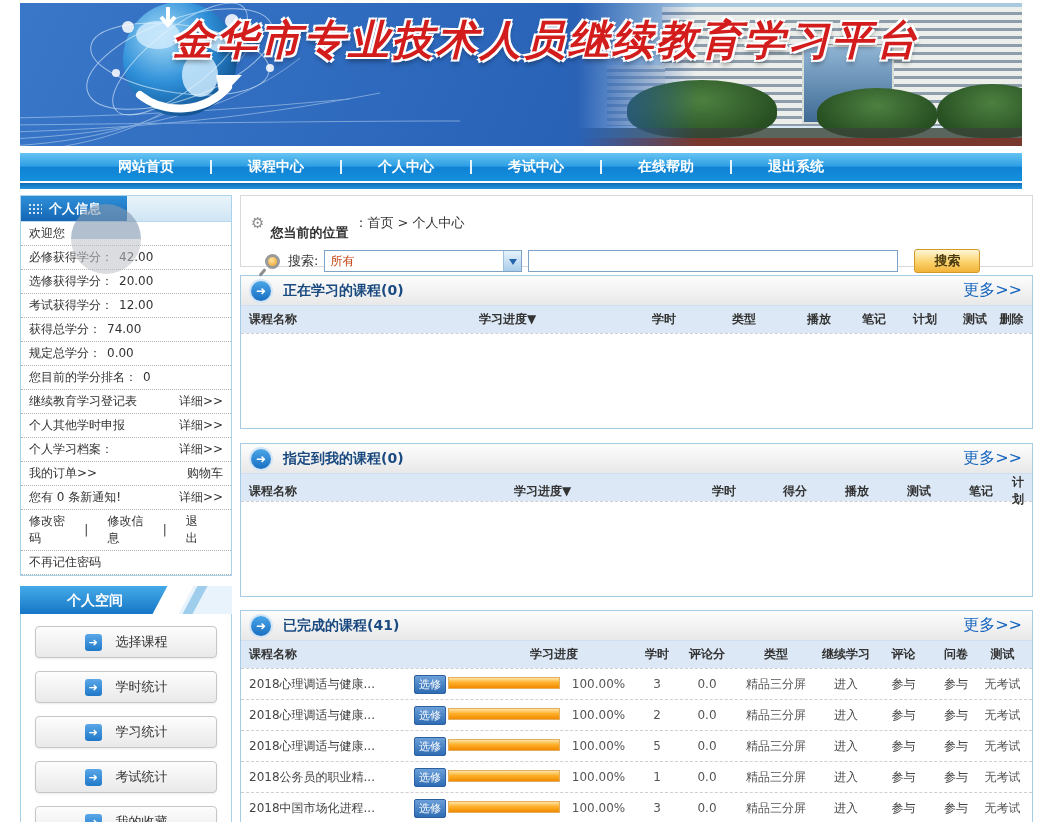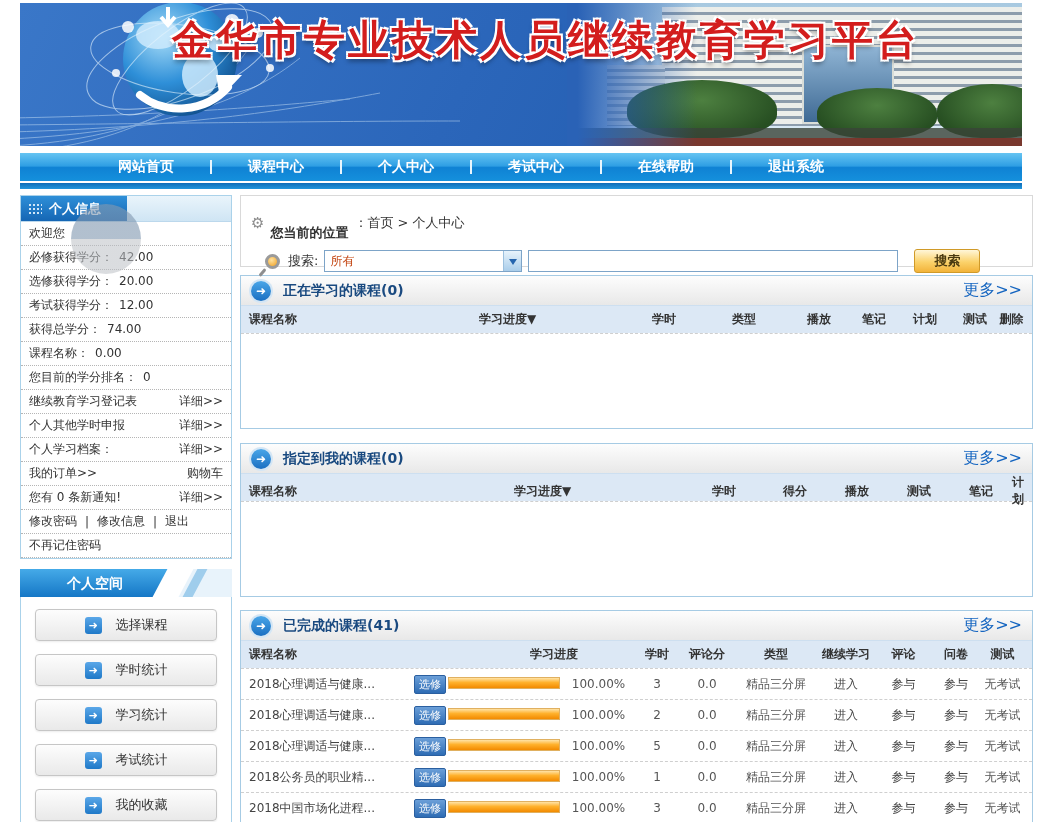--- a/index.html
+++ b/index.html
@@ -23,21 +23,21 @@
     background:radial-gradient(ellipse at 50% 35%,#4d8040,#274f22 75%); }
   .photo .t1 { left:60px; width:150px; }
   .photo .t2 { left:250px; width:120px; height:50px; }
   .photo .t3 { left:370px; width:110px; height:54px; }
   .photo .fence { position:absolute; left:0; right:0; bottom:8px; height:10px; background:#3a4438; opacity:.8; }
   .photo .ground { position:absolute; left:0; right:0; bottom:0; height:8px; background:#79382e; }
   .photo .fade { position:absolute; left:0; top:0; width:130px; height:100%;
     background:linear-gradient(90deg,#2a62b6 8%,rgba(42,98,182,0)); }
   .banner-title { position:absolute; left:152px; top:10px; width:800px; font-size:41px; font-weight:bold;
     letter-spacing:3px; color:#d31d1d; white-space:nowrap;
-    text-shadow:-2px -2px 0 #fff,2px -2px 0 #fff,-2px 2px 0 #fff,2px 2px 0 #fff,0 4px 5px rgba(0,0,0,.45); }
+    text-shadow:-2px -2px 0 #fff,2px -2px 0 #fff,-2px 2px 0 #fff,2px 2px 0 #fff,0 4px 5px rgba(0,0,0,.45);font-style:italic; }
 
   
   .nav { margin-top:7px; height:28px; display:flex; align-items:center; padding-left:62px;
     background:linear-gradient(180deg,#66c4f2 0%,#2f9fe4 46%,#0f82d4 52%,#1590dc 100%); }
   .nav-item { width:128px; text-align:center; color:#fff; font-size:14px; font-weight:bold; cursor:pointer; }
   .nav-sep { width:2px; height:14px; background:#e8f5fd; }
   .nav-strip { margin-top:2px; height:6px; background:linear-gradient(180deg,#0d6cb8,#2196dd); }
 
   
   .cols { display:flex; margin-top:6px; align-items:flex-start; }
@@ -50,21 +50,21 @@
   .pi-tab { width:106px; display:flex; align-items:center; gap:7px; padding-left:7px;
     background:linear-gradient(180deg,#2e8fd8,#1566b4); color:#fff; font-size:13px; font-weight:bold; }
   .dots-icon { width:14px; height:12px;
     background-image:radial-gradient(#cfe6f8 1px,transparent 1.2px); background-size:4px 4px; }
   .pi-row { display:flex; justify-content:space-between; align-items:center; padding:3px 8px;
     border-bottom:1px dotted #b5b5b5; font-size:12px; color:#333; min-height:21px; }
   .pi-row .rlink { cursor:pointer; }
   .pi-row .stat-val { margin-left:6px; }
   .redact-circle { position:absolute; left:50px; top:8px; width:70px; height:70px; border-radius:50%;
     background:linear-gradient(180deg,rgba(130,153,177,.62) 50%,rgba(188,192,197,.55) 50%); z-index:5; }
-  .acct-row { display:flex; gap:8px; }
+  .acct-row { display:flex; gap:19px; }
 
   
   .panel-space { margin-top:10px; }
   .ps-head { position:relative; height:28px; background:#e8f3fb; overflow:hidden; }
   .ps-head-bar { position:absolute; left:0; top:0; width:150px; height:28px;
     background:linear-gradient(180deg,#45aae8,#1577c6); }
   .ps-head-bar::after { content:""; position:absolute; right:-16px; top:0; width:26px; height:28px;
     background:#fff; transform:skewX(-28deg); }
   .ps-head-bar::before { content:""; position:absolute; right:-30px; top:0; width:10px; height:28px;
     background:#9fcdec; transform:skewX(-28deg); }
@@ -230,21 +230,21 @@
 
           <div class="pi-row">
             <span><span>考试获得学分：</span><span class="stat-val">12.00</span></span>
           </div>
 
           <div class="pi-row">
             <span><span>获得总学分：</span><span class="stat-val">74.00</span></span>
           </div>
 
           <div class="pi-row">
-            <span><span>课程名称：</span><span class="stat-val">0.00</span></span>
+            <span><span>规定总学分：</span><span class="stat-val">0.00</span></span>
           </div>
 
           <div class="pi-row">
             <span><span>您目前的学分排名：</span><span class="stat-val">0</span></span>
           </div>
 
           <div class="pi-row">
             <span>继续教育学习登记表</span>
             <span class="rlink">详细&gt;&gt;</span>
           </div>

